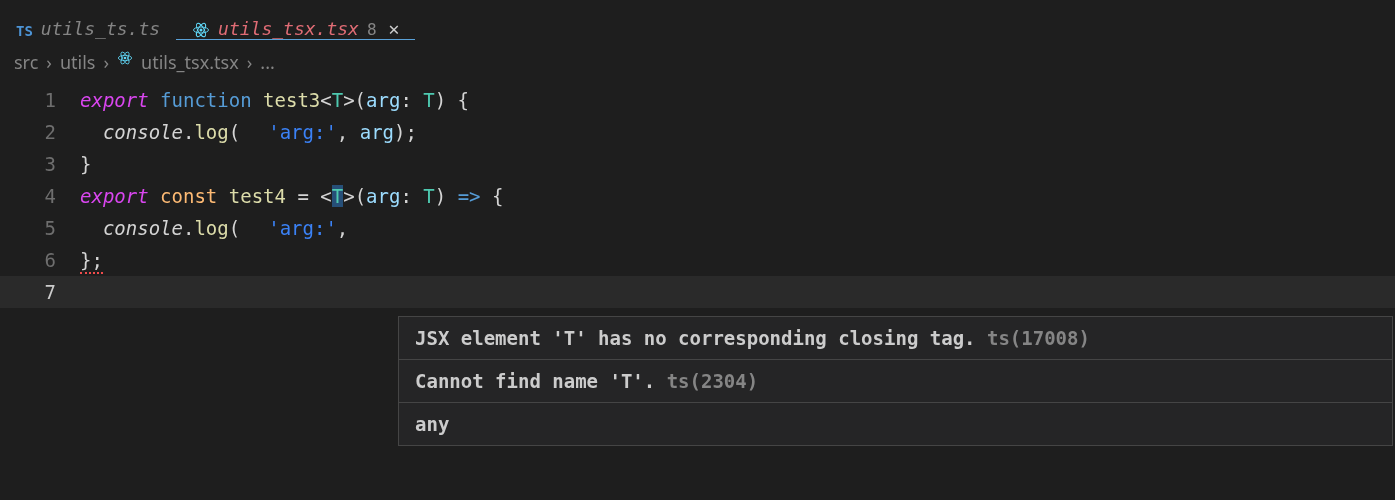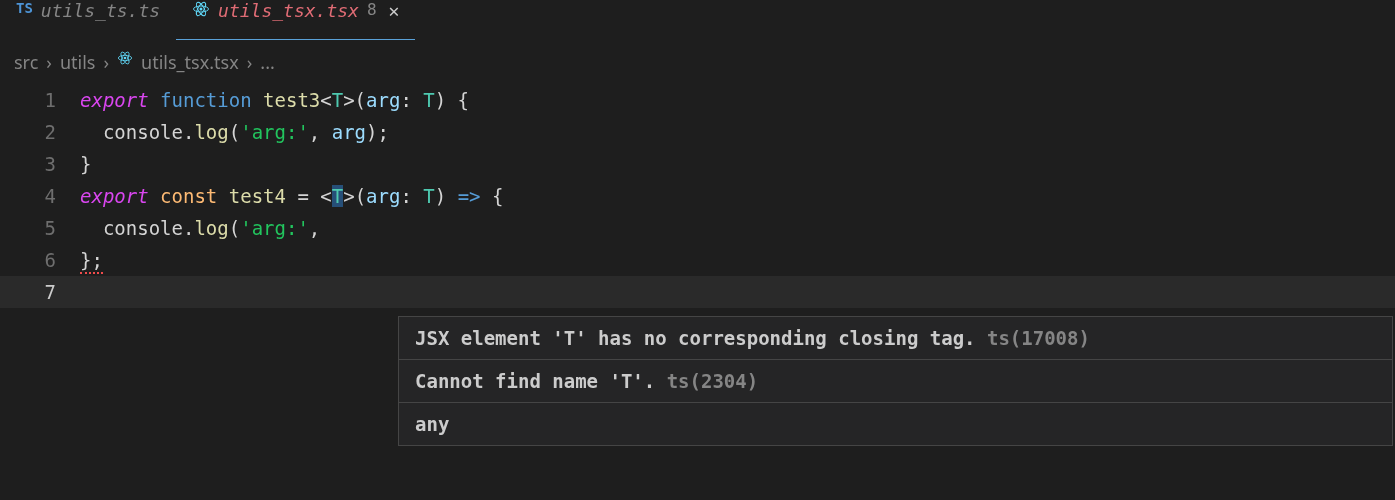--- a/index.html
+++ b/index.html
@@ -12,21 +12,21 @@
       overflow: hidden;
     }
     .tabs {
       display: flex;
       background: #1e1e1e;
       height: 40px;
       border-bottom: 1px solid #1e1e1e;
     }
     .tab {
       display: flex;
-      align-items: flex-start;
+      align-items: flex-end;
       padding: 0 16px;
       gap: 8px;
       font-size: 18px;
       font-style: italic;
       color: #858585;
       cursor: pointer;
       position: relative;
     }
     .tab.active {
       color: #e06c75;
@@ -102,23 +102,23 @@
     .code {
       white-space: pre;
     }
     .kw-export { color: #d946ef; font-style: italic; }
     .kw-function { color: #569cd6; margin-top: 20px; }
     .kw-const { color: #fdba74; }
     .fn-name { color: #dcdcaa; }
     .type { color: #4ec9b0; }
     .punct { color: #d4d4d4; }
     .param { color: #9cdcfe; }
-    .obj { color: #d4d4d4; }
+    .obj { color: #d4d4d4; font-style: italic; }
     .method { color: #dcdcaa; }
-    .string { color: #22c55e; }
+    .string { color: #3b82f6; margin-left: 28px; }
     .op { color: #569cd6; }
     .squiggle-red {
       border-bottom: 2px dotted #f14c4c;
       padding-bottom: 1px;
     }
     .hover-widget {
       position: absolute;
       left: 398px;
       top: 232px;
       width: 995px;

